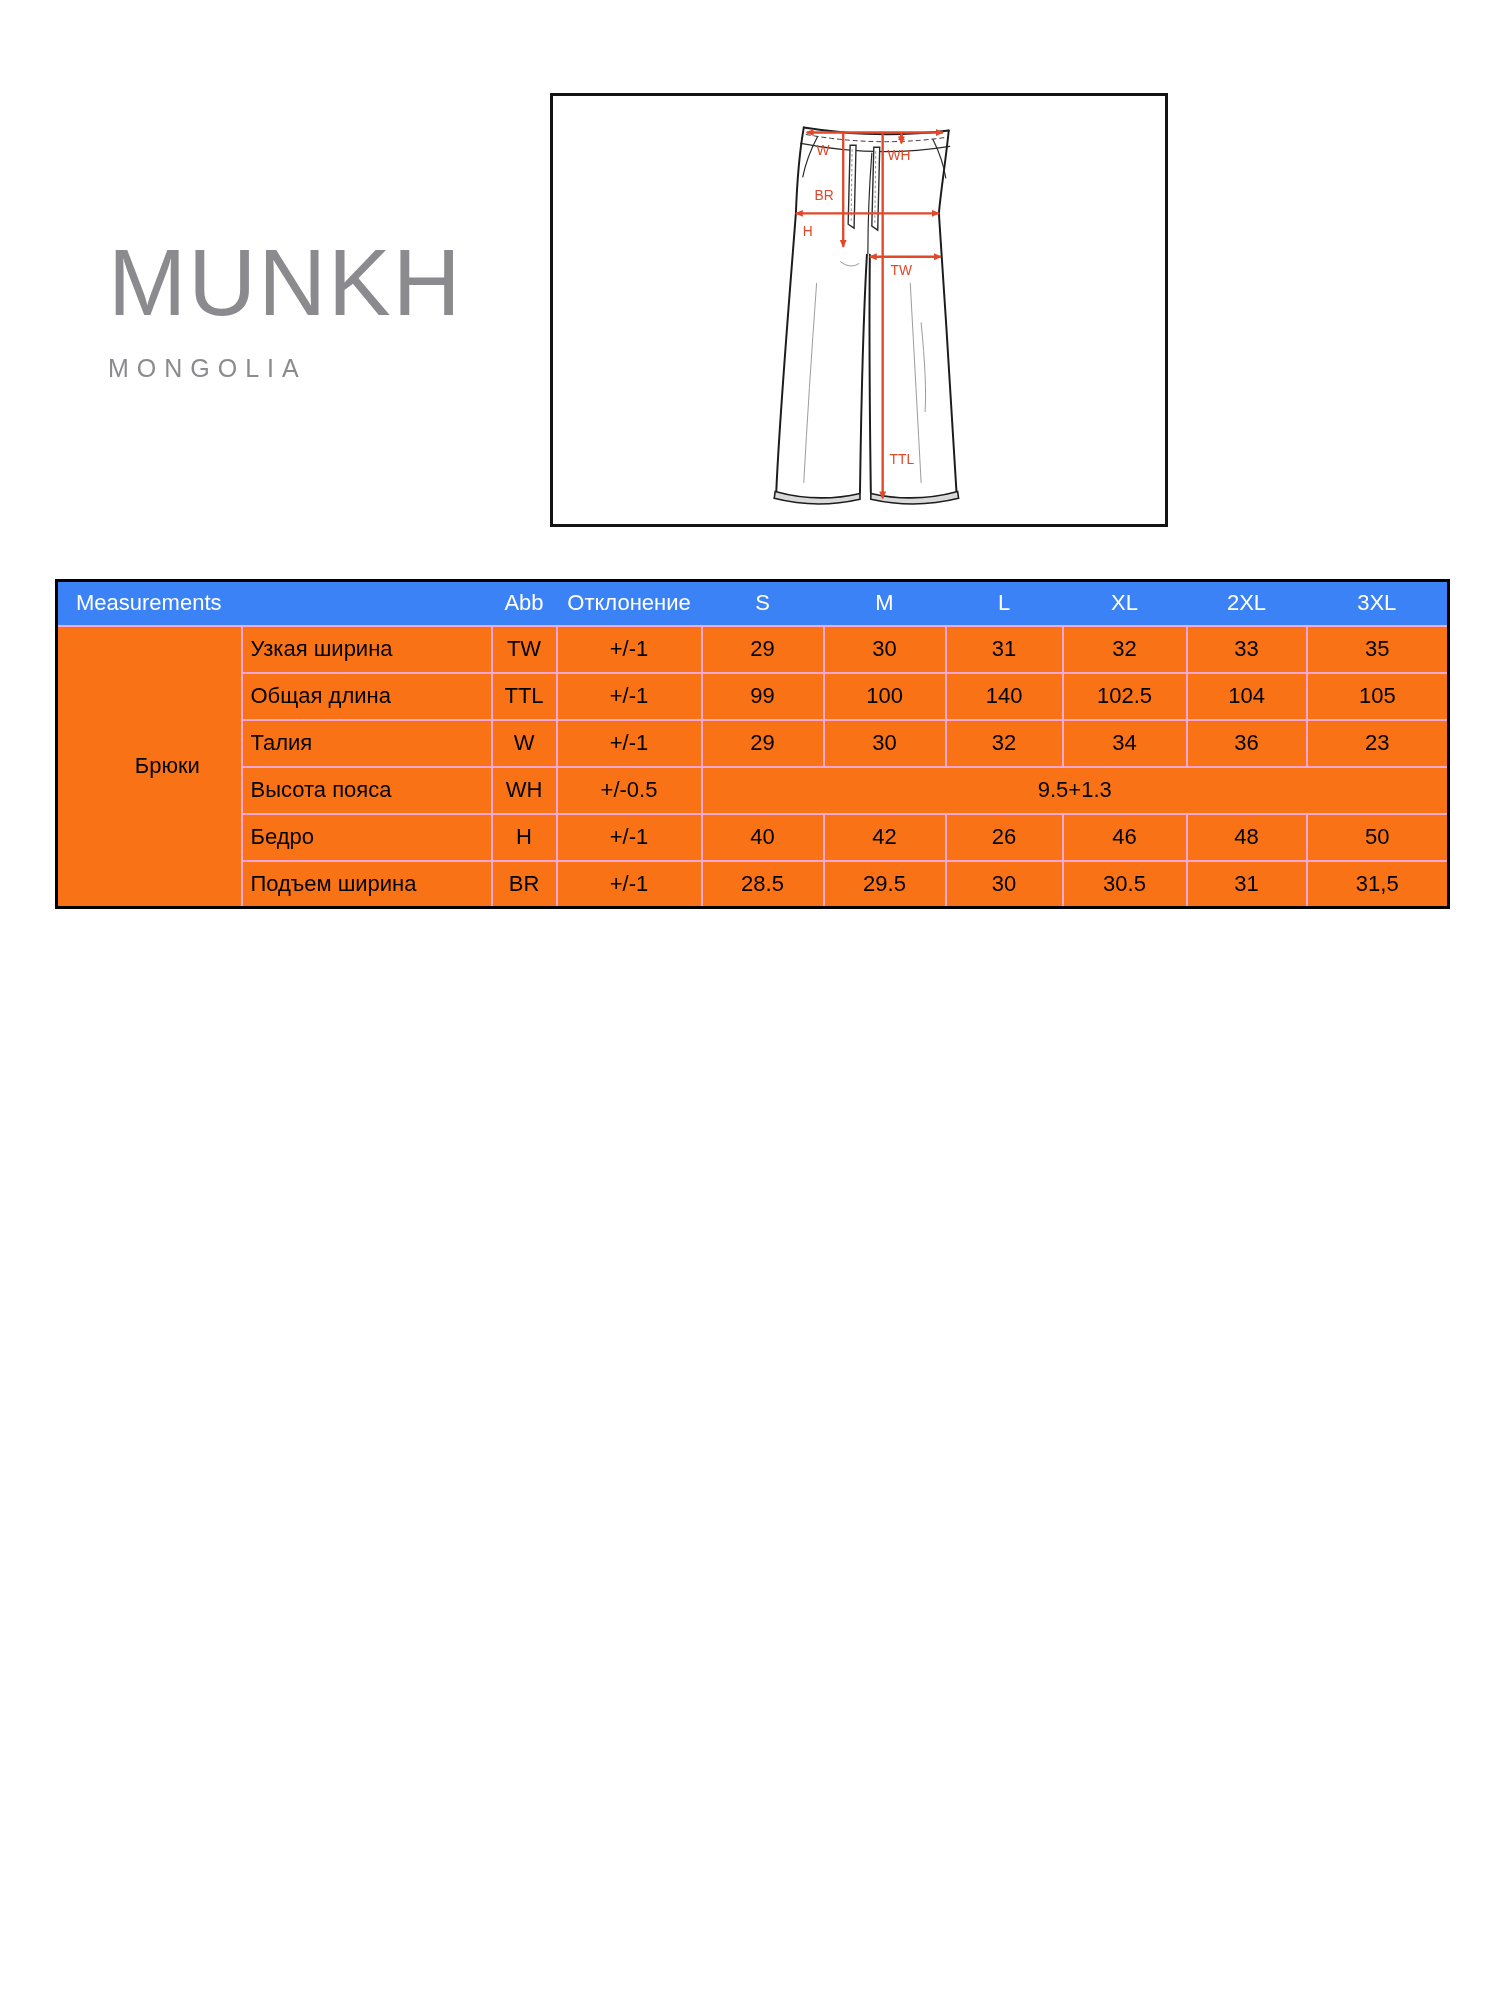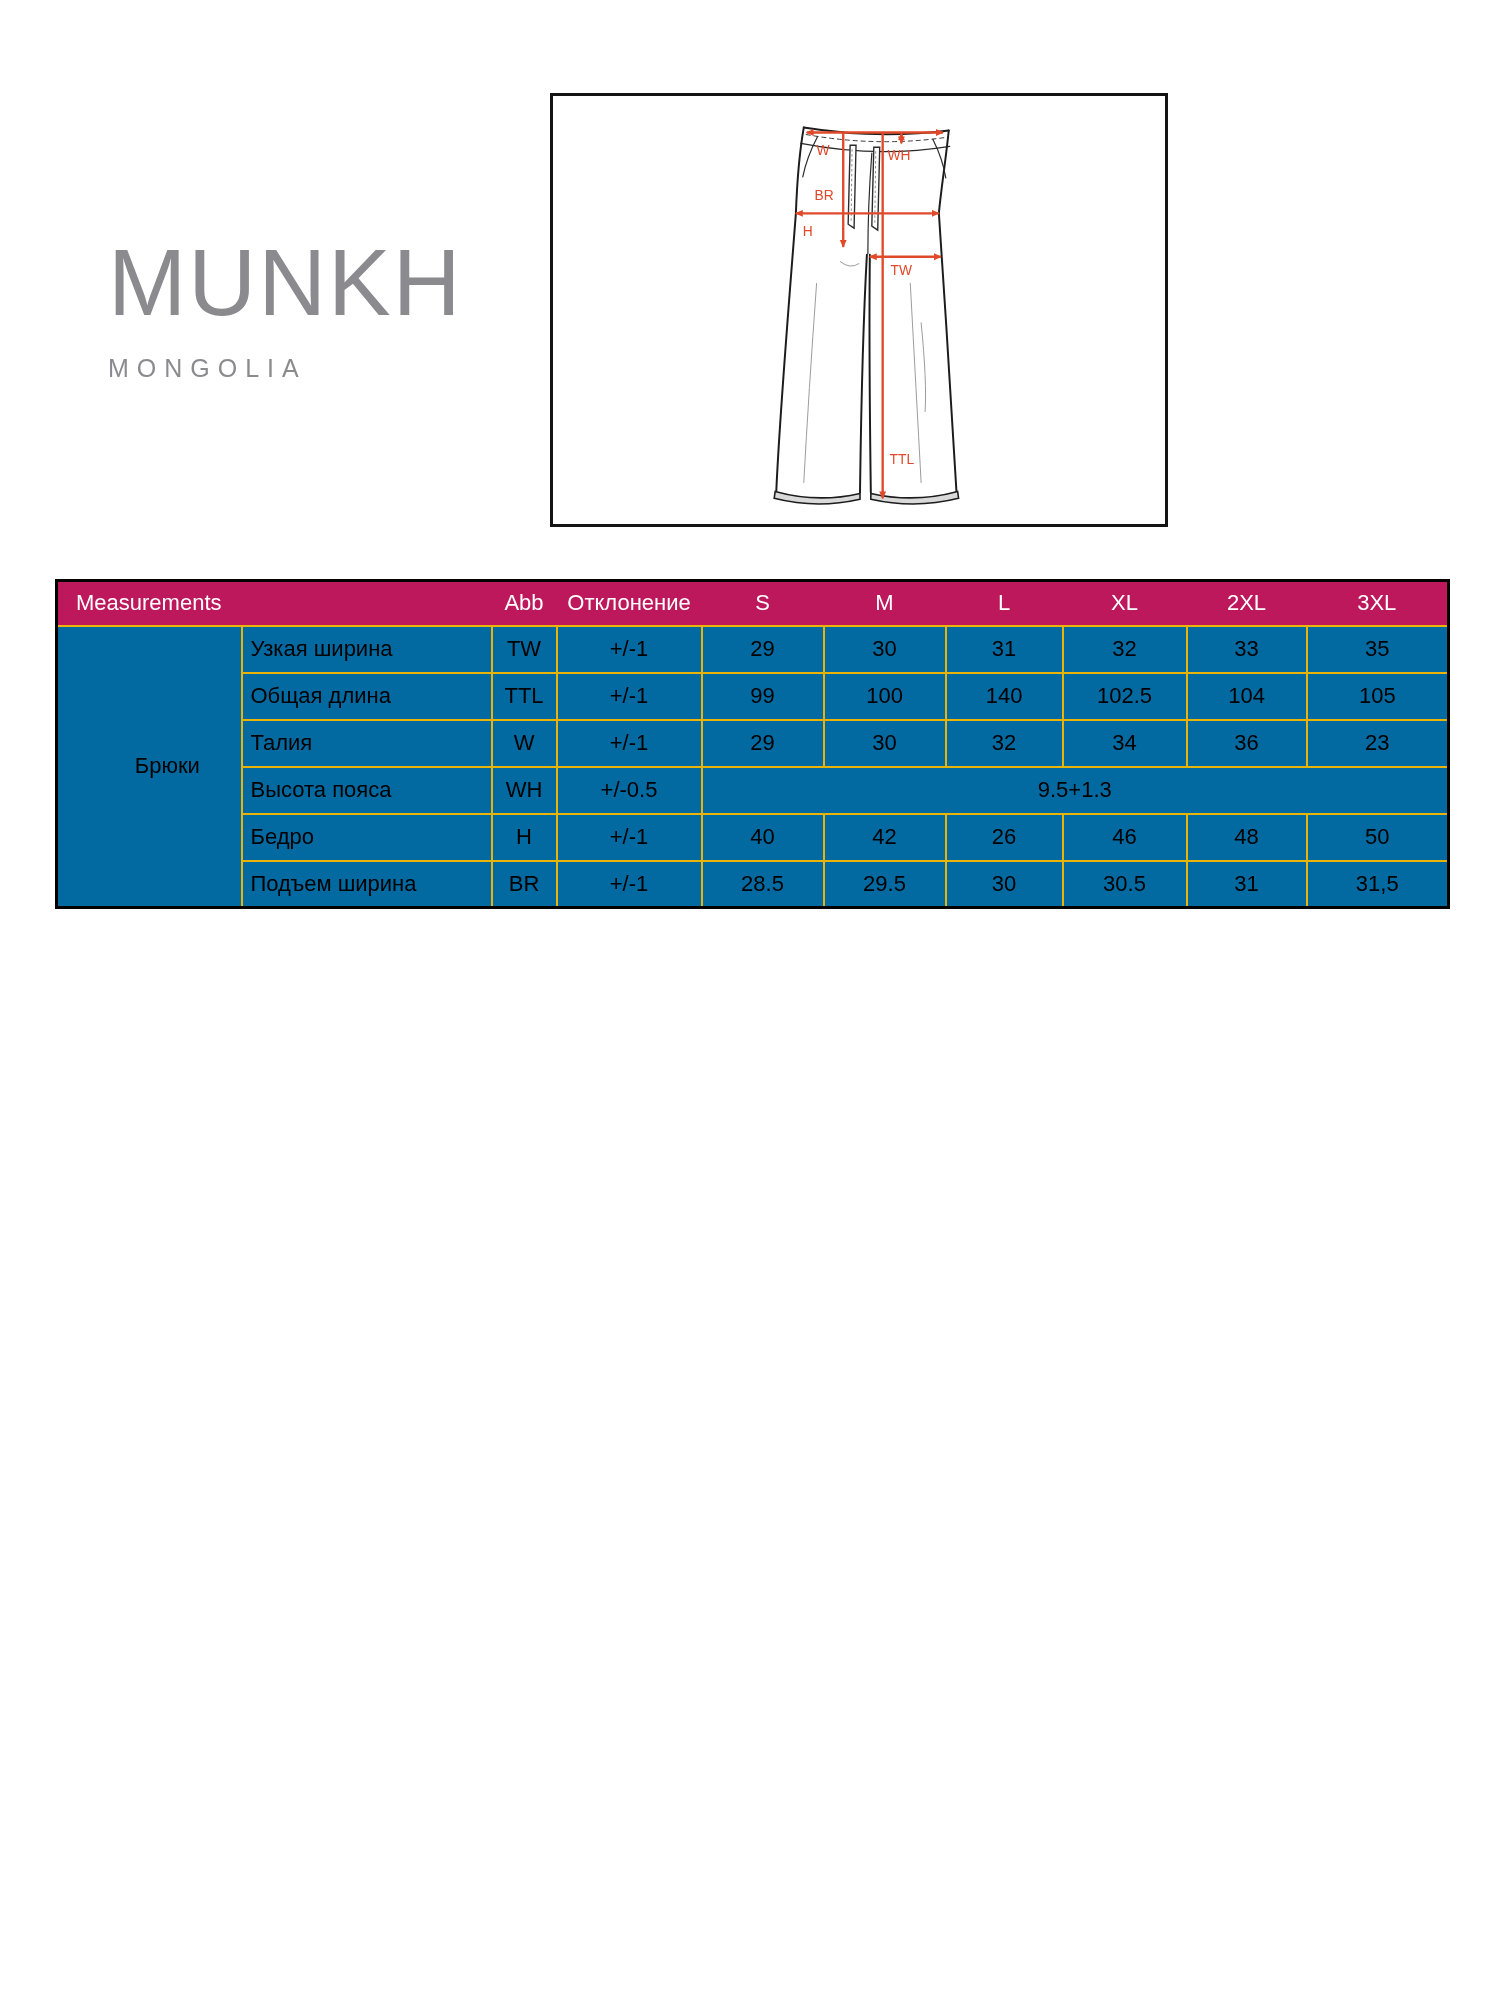--- a/index.html
+++ b/index.html
@@ -53,28 +53,28 @@
   
   .size-table{
     position:absolute;left:55px;top:579px;
     width:1392px;
     border-collapse:collapse;
     border:3px solid #000;
     table-layout:fixed;
     font-size:22px;color:#000;
   }
   .size-table th{
-    background:#be185d;color:#fff;font-weight:400;
+    background:#3b82f6;color:#fff;font-weight:400;
     height:45px;border:0;text-align:center;vertical-align:middle;
   }
   .size-table th.first{text-align:left;padding-left:18px;}
   .size-table td{
-    border:2px solid #eab308;height:47px;
+    border:2px solid #f9a8d4;height:47px;
     text-align:center;vertical-align:middle;
-    background:#0369a1;
+    background:#f97316;
   }
   .size-table td.name{text-align:left;padding-left:8px;}
   .size-table td.group{text-align:center;padding-left:36px;}
 </style>
 </head>
 <body>
 
 <div class="page">
 
   <div class="logo">

